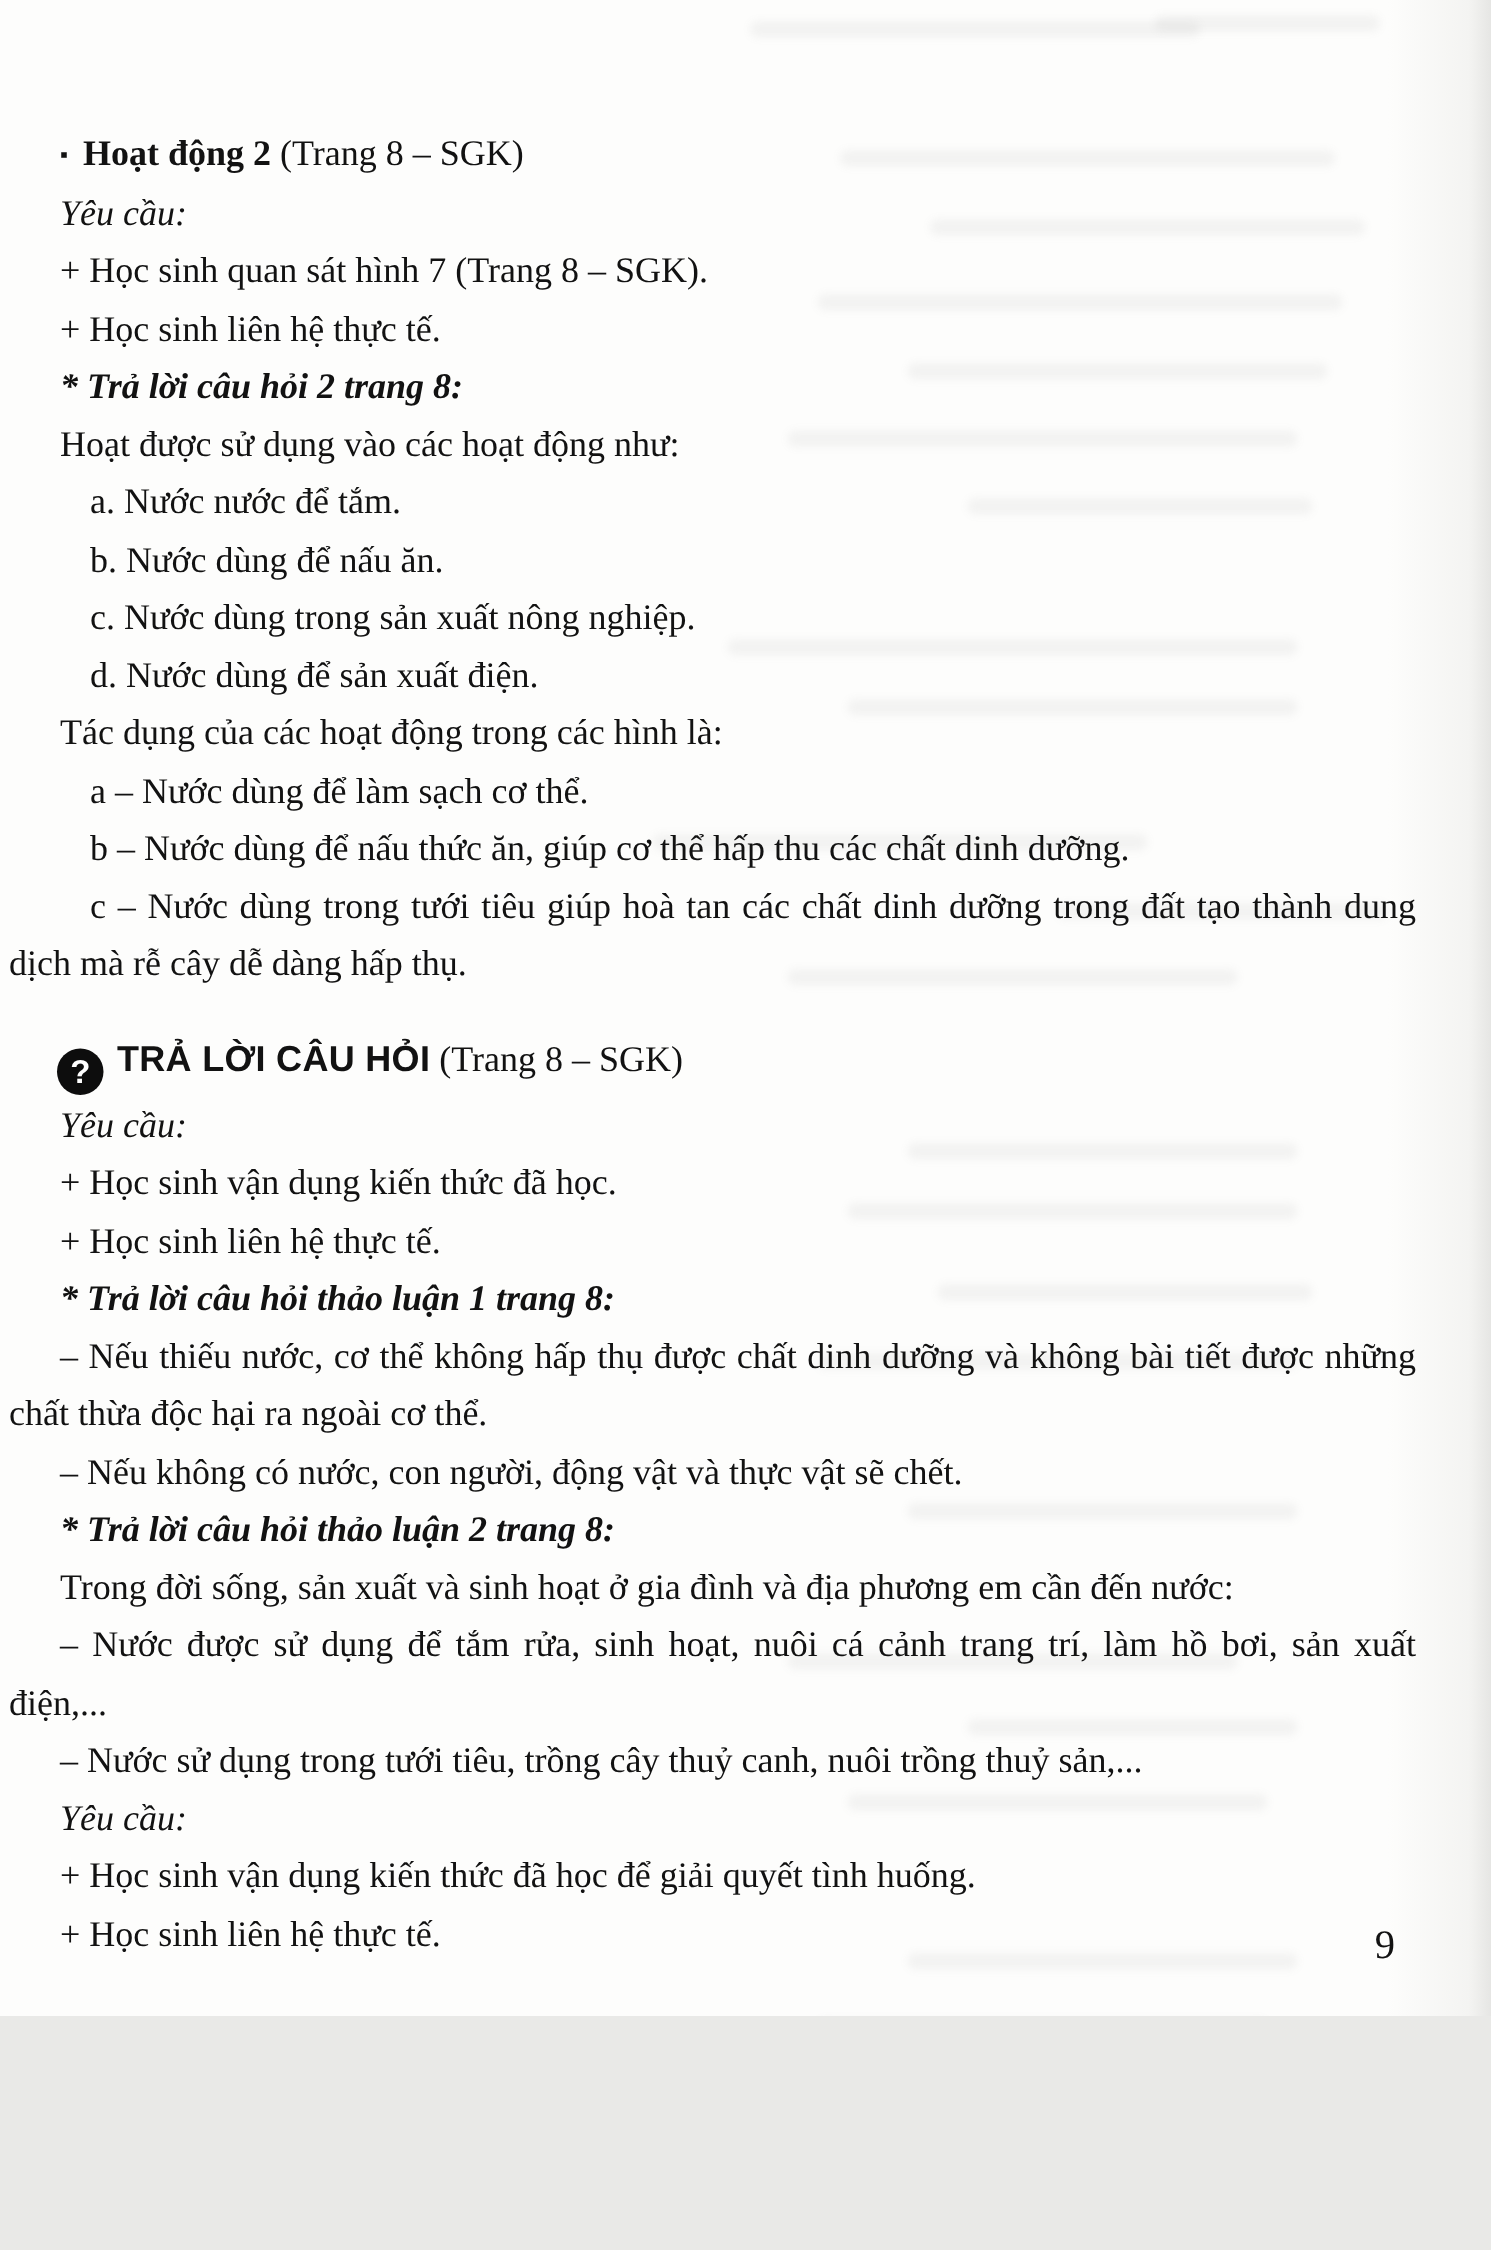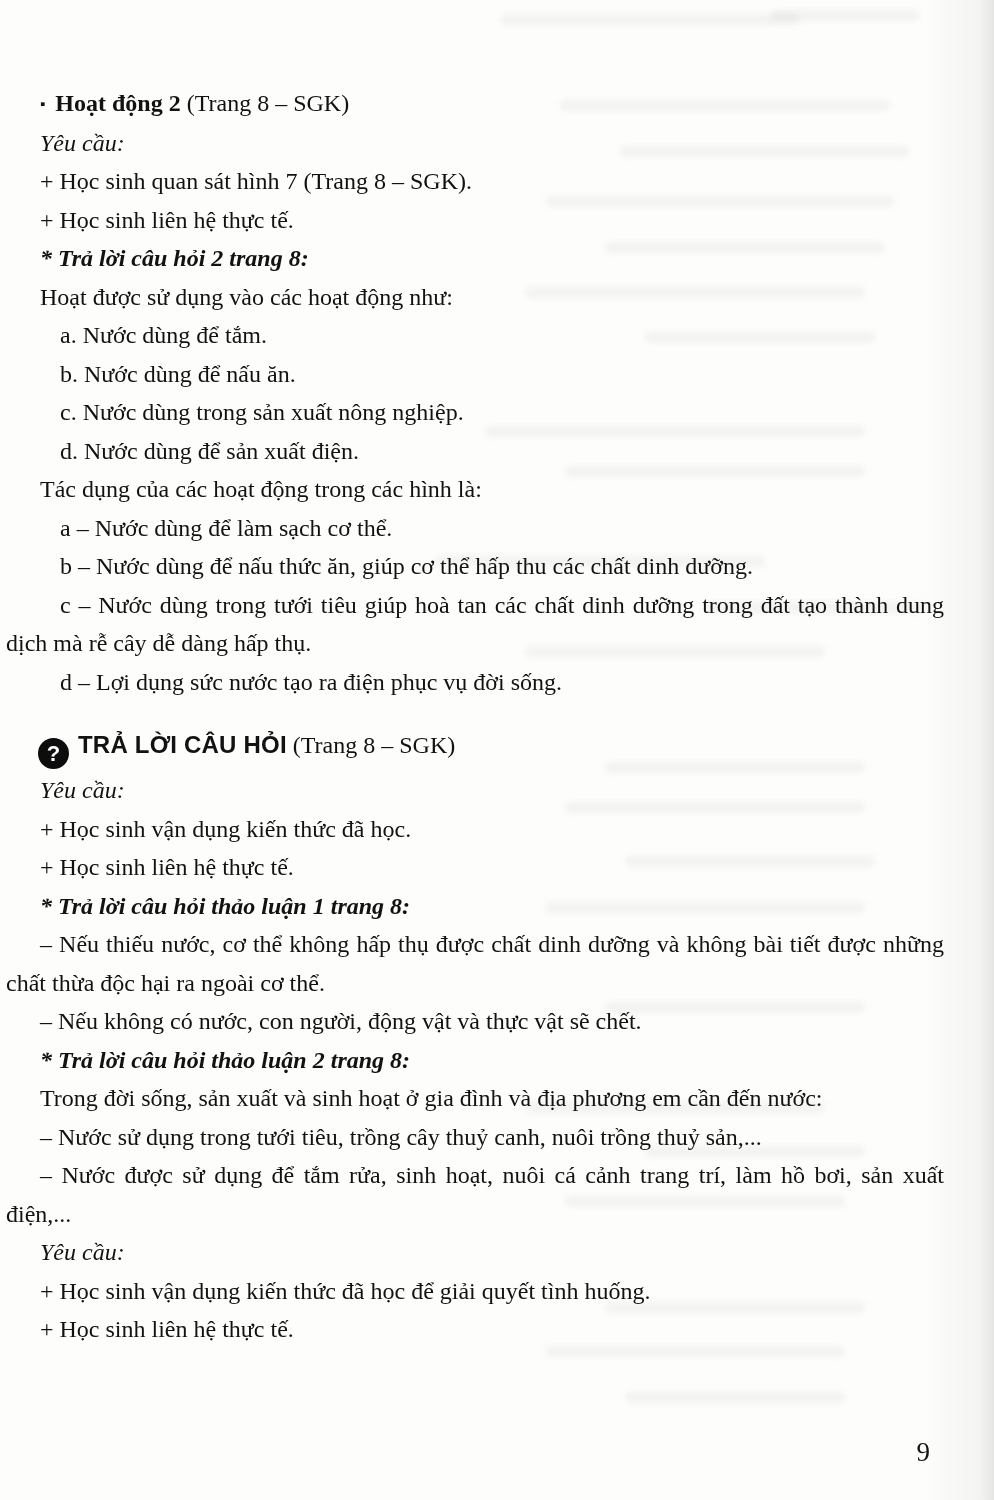--- a/index.html
+++ b/index.html
@@ -4,21 +4,21 @@
 <style>
   * { box-sizing: border-box; }
   html, body { margin: 0; padding: 0; }
   body {
     width: 994px; height: 1500px;
     background: #e9e9e7;
     font-family: "Liberation Serif", serif;
   }
   .page {
     position: relative;
-    width: 994px; height: 1500px;
+    width: 994px; height: 1344px;
     overflow: hidden;
     background: linear-gradient(to right, #fdfdfc 0%, #fdfdfc 93%, #f4f4f2 98.5%, #e6e6e4 100%);
     font-size: 24px;
     color: #121212;
   }
   .content {
     position: absolute;
     top: 84px; left: 6px;
     width: 938px;
     z-index: 2;
@@ -123,38 +123,37 @@
       <div class="ghost-line" style="left: 545px; top: 1346px; width: 300px;"></div>
       <div class="ghost-line" style="left: 625px; top: 1392px; width: 220px;"></div>
     </div>
   <div class="content">
       <p class="blk bullet-heading"><span class="sq-bullet">▪</span><span class="seg-b">Hoạt động 2</span><span class="seg-n"> (Trang 8 – SGK)</span></p>
       <p class="blk label"><span class="seg-i">Yêu cầu:</span></p>
       <p class="blk para"><span class="seg-n">+ Học sinh quan sát hình 7 (Trang 8 – SGK).</span></p>
       <p class="blk para"><span class="seg-n">+ Học sinh liên hệ thực tế.</span></p>
       <p class="blk subhead"><span class="seg-bi">* Trả lời câu hỏi 2 trang 8:</span></p>
       <p class="blk para"><span class="seg-n">Hoạt được sử dụng vào các hoạt động như:</span></p>
-      <p class="blk list"><span class="seg-n">a. Nước dùng để tắm.</span></p>
+      <p class="blk list"><span class="seg-n">a. Nước nước để tắm.</span></p>
       <p class="blk list"><span class="seg-n">b. Nước dùng để nấu ăn.</span></p>
       <p class="blk list"><span class="seg-n">c. Nước dùng trong sản xuất nông nghiệp.</span></p>
       <p class="blk list"><span class="seg-n">d. Nước dùng để sản xuất điện.</span></p>
       <p class="blk para"><span class="seg-n">Tác dụng của các hoạt động trong các hình là:</span></p>
       <p class="blk list"><span class="seg-n">a – Nước dùng để làm sạch cơ thể.</span></p>
       <p class="blk list"><span class="seg-n">b – Nước dùng để nấu thức ăn, giúp cơ thể hấp thu các chất dinh dưỡng.</span></p>
       <p class="blk list"><span class="seg-n">c – Nước dùng trong tưới tiêu giúp hoà tan các chất dinh dưỡng trong đất tạo thành dung dịch mà rễ cây dễ dàng hấp thụ.</span></p>
-      <p class="blk list"><span class="seg-n">d – Lợi dụng sức nước tạo ra điện phục vụ đời sống.</span></p>
       <p class="blk header"><span class="q-circle">?</span><span class="seg-hb">TRẢ LỜI CÂU HỎI</span><span class="seg-n"> (Trang 8 – SGK)</span></p>
       <p class="blk label"><span class="seg-i">Yêu cầu:</span></p>
       <p class="blk para"><span class="seg-n">+ Học sinh vận dụng kiến thức đã học.</span></p>
       <p class="blk para"><span class="seg-n">+ Học sinh liên hệ thực tế.</span></p>
       <p class="blk subhead"><span class="seg-bi">* Trả lời câu hỏi thảo luận 1 trang 8:</span></p>
       <p class="blk para"><span class="seg-n">– Nếu thiếu nước, cơ thể không hấp thụ được chất dinh dưỡng và không bài tiết được những chất thừa độc hại ra ngoài cơ thể.</span></p>
       <p class="blk para"><span class="seg-n">– Nếu không có nước, con người, động vật và thực vật sẽ chết.</span></p>
       <p class="blk subhead"><span class="seg-bi">* Trả lời câu hỏi thảo luận 2 trang 8:</span></p>
       <p class="blk para"><span class="seg-n">Trong đời sống, sản xuất và sinh hoạt ở gia đình và địa phương em cần đến nước:</span></p>
+      <p class="blk para"><span class="seg-n">– Nước được sử dụng để tắm rửa, sinh hoạt, nuôi cá cảnh trang trí, làm hồ bơi, sản xuất điện,...</span></p>
       <p class="blk para"><span class="seg-n">– Nước sử dụng trong tưới tiêu, trồng cây thuỷ canh, nuôi trồng thuỷ sản,...</span></p>
-      <p class="blk para"><span class="seg-n">– Nước được sử dụng để tắm rửa, sinh hoạt, nuôi cá cảnh trang trí, làm hồ bơi, sản xuất điện,...</span></p>
       <p class="blk label"><span class="seg-i">Yêu cầu:</span></p>
       <p class="blk para"><span class="seg-n">+ Học sinh vận dụng kiến thức đã học để giải quyết tình huống.</span></p>
       <p class="blk para"><span class="seg-n">+ Học sinh liên hệ thực tế.</span></p>
     </div>
   <div class="page-number">9</div>
 </div>
 
 </body></html>

